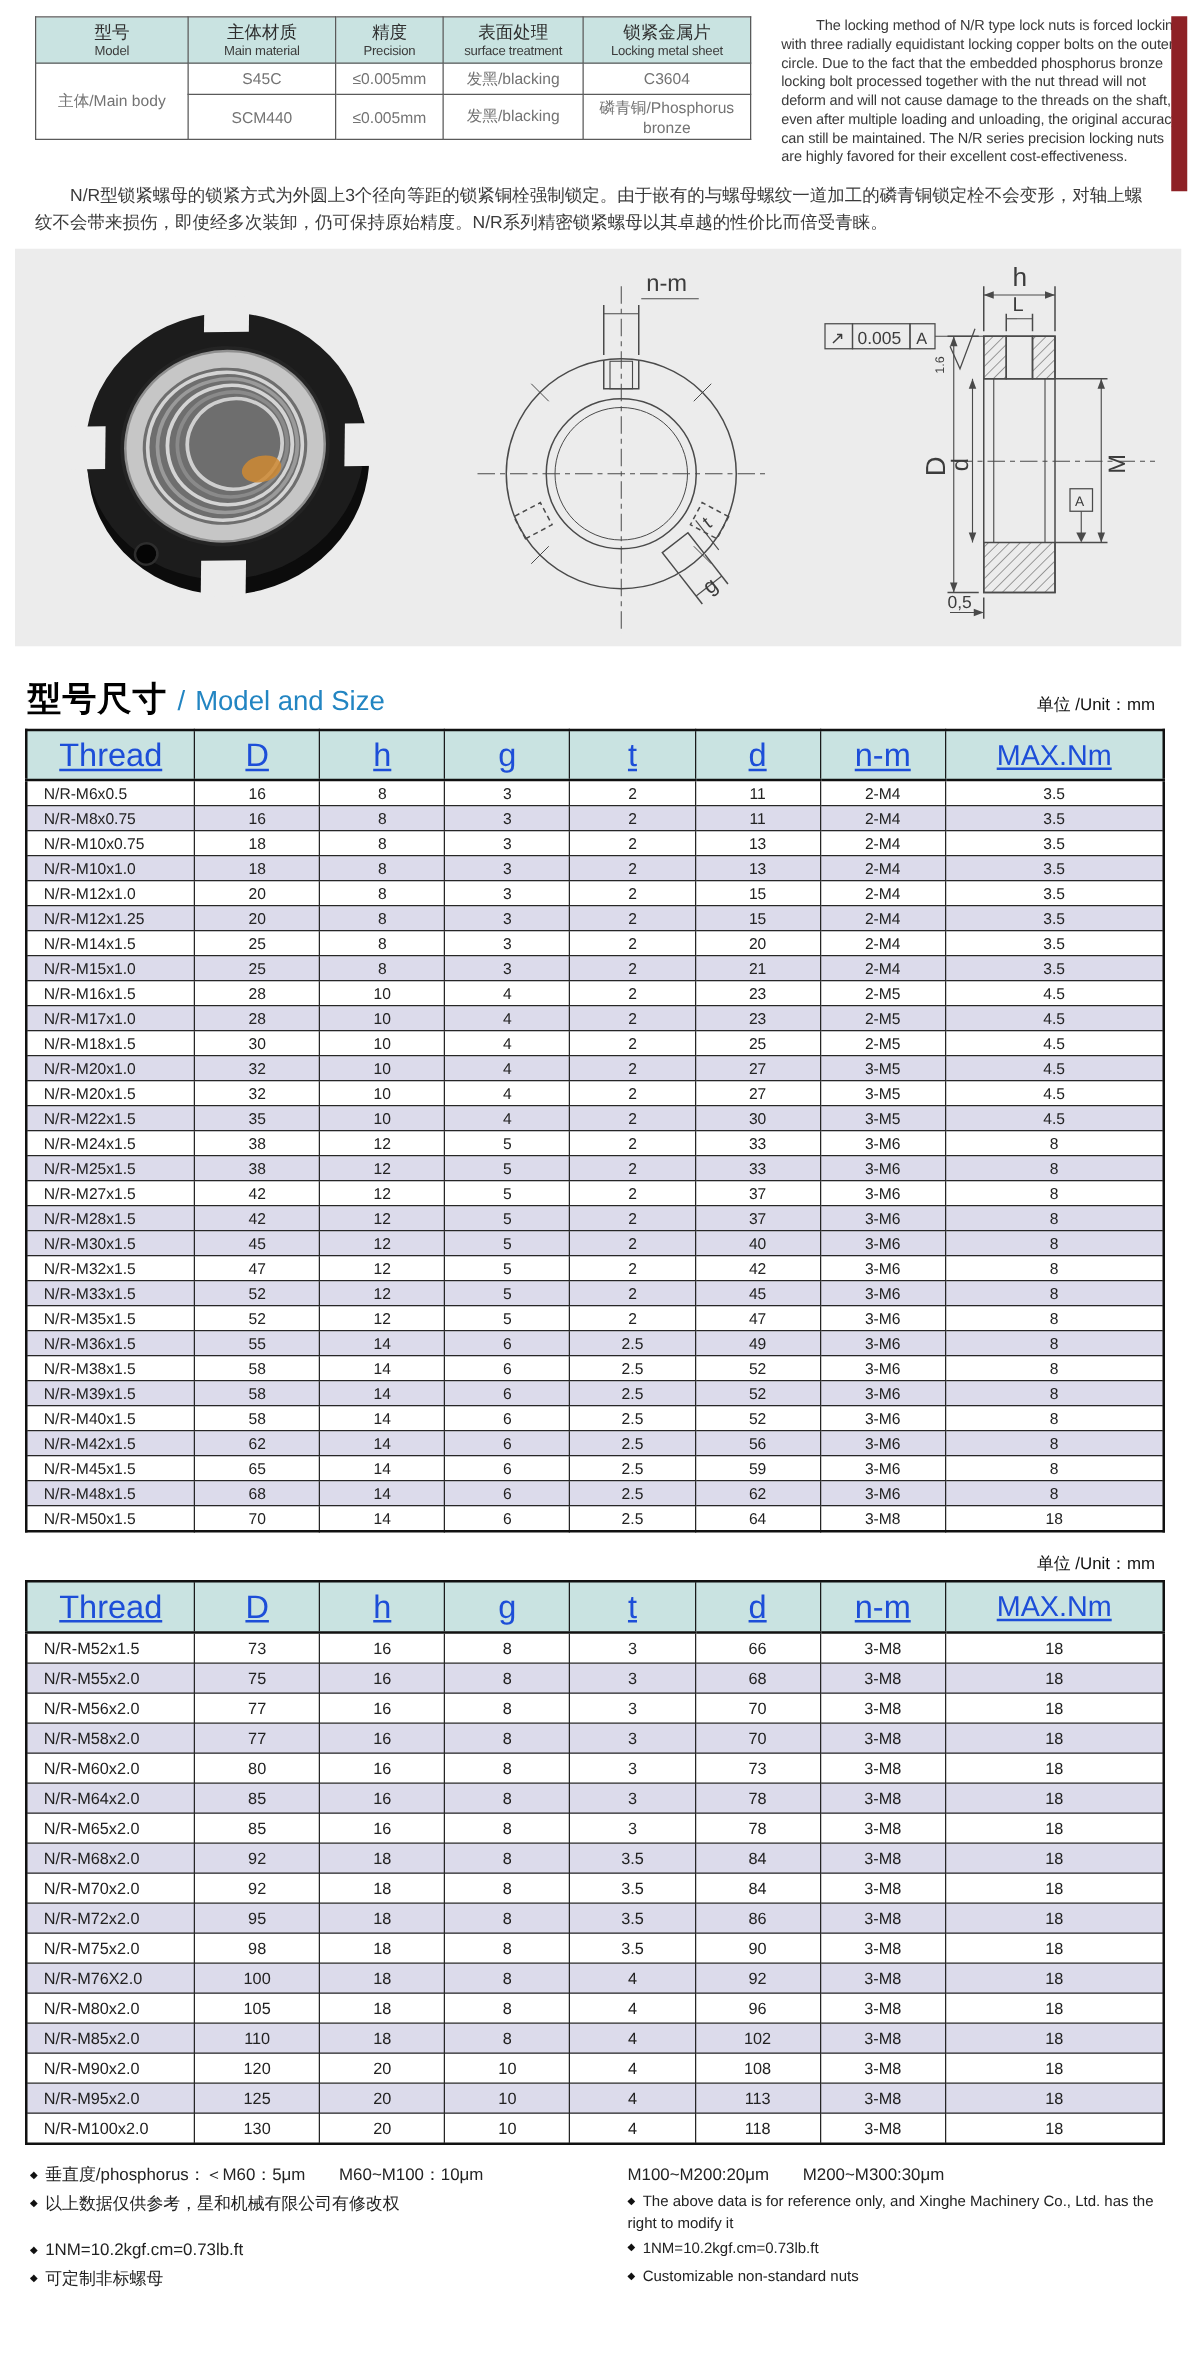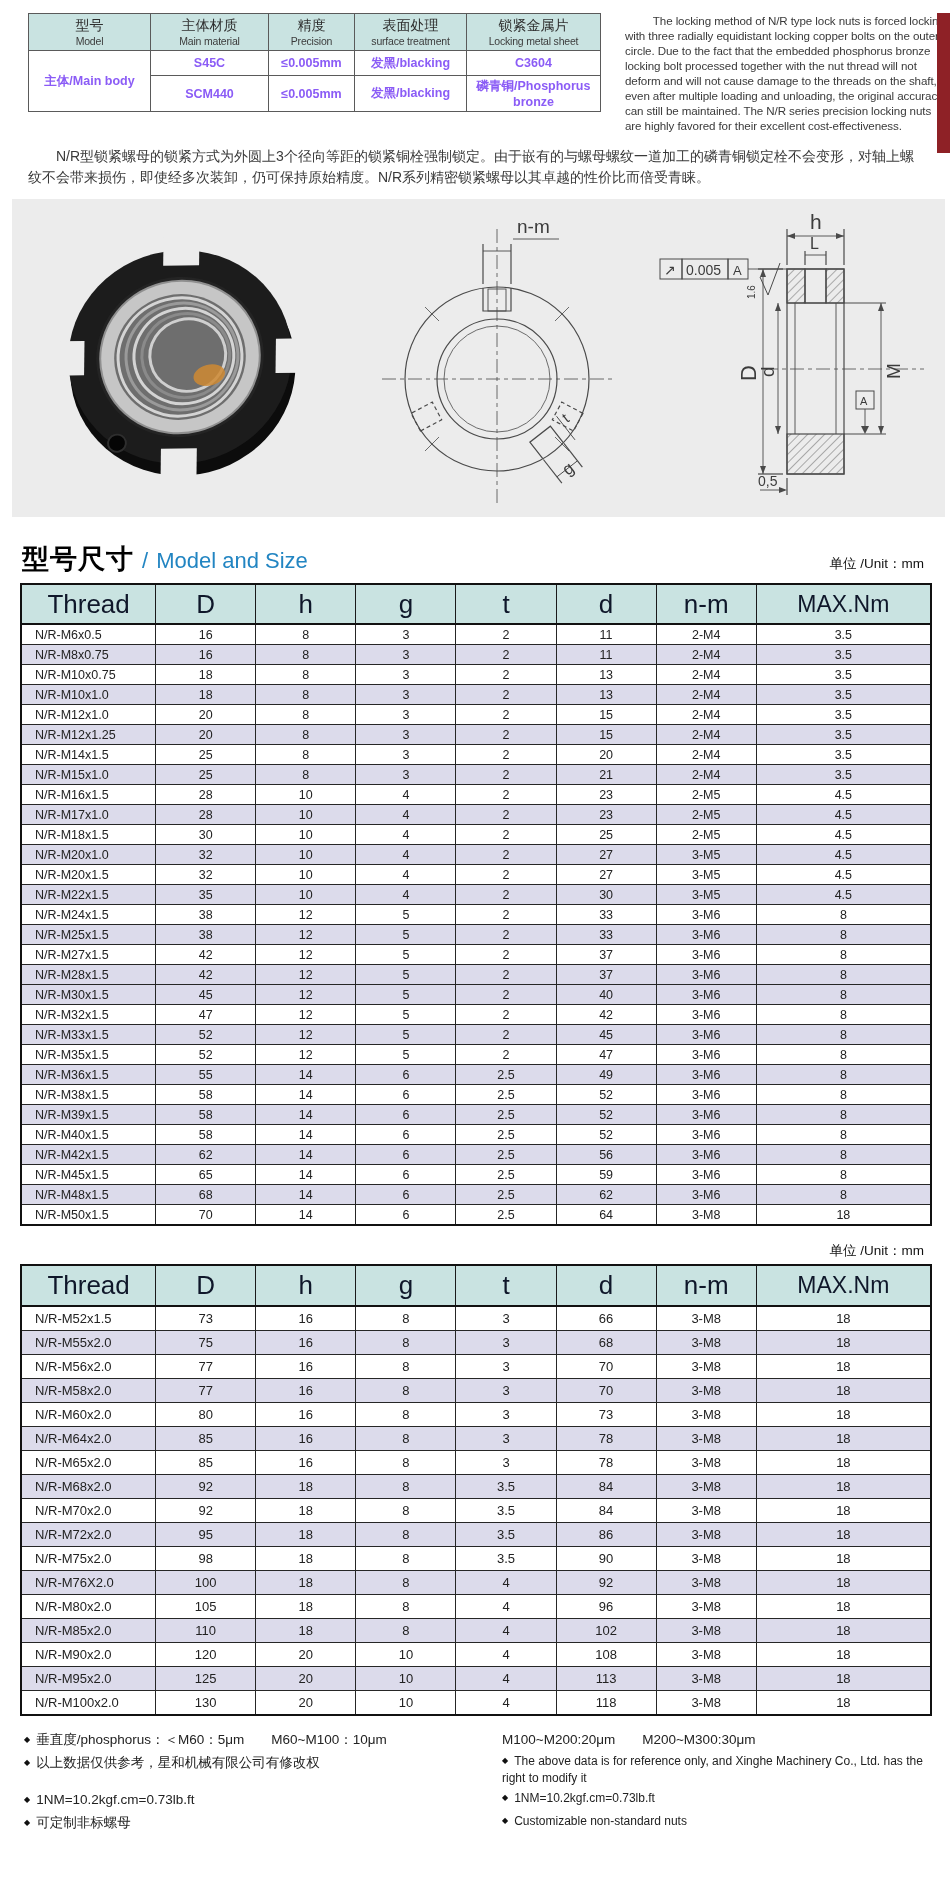--- a/index.html
+++ b/index.html
@@ -10,21 +10,21 @@
   body{margin:0;background:#fff;font-family:"Liberation Sans","DejaVu Sans",sans-serif;color:#333;}
   .page{width:950px;height:1899px;position:relative;background:#fff;overflow:hidden;}
 
   
   .top{display:flex;padding:13px 0 0 28px;position:relative;justify-content:space-between;}
   .spec-table{border-collapse:collapse;width:572px;table-layout:fixed;align-self:flex-start;}
   .spec-table th,.spec-table td{border:1px solid #5a5a5a;text-align:center;padding:2px;}
   .spec-table thead th{background:var(--header-teal);font-weight:normal;padding:3px 1px;}
   .hdr-zh{display:block;font-size:14px;color:#2e2e2e;}
   .hdr-en{display:block;font-size:10.5px;color:#3c3c3c;letter-spacing:-0.2px;}
-  .spec-table td{font-size:12.5px;height:25px;color:#8b5cf6;font-weight:bold;}
+  .spec-table td{font-size:12.5px;height:25px;color:#737373;}
   .intro-en{width:325px;margin-left:9px;font-size:11.6px;line-height:1.3;color:#3a3a3a;text-indent:2.4em;letter-spacing:-0.1px;}
   .red-bar{position:absolute;right:0;top:13px;width:13px;height:140px;background:var(--accent-red);}
 
   .intro-zh{margin:12px 26px 0 28px;font-size:14px;line-height:1.55;color:#3a3a3a;text-indent:2em;}
 
   
   .panel{margin:10px 0 0 12px;width:933px;height:318px;background:var(--panel);position:relative;}
   .panel svg{position:absolute;top:0;}
   .fig-photo{left:8px;top:4px;}
   .fig-front{left:330px;}
@@ -33,21 +33,21 @@
 
   
   .model-size{display:flex;align-items:baseline;margin:24px 26px 6px 22px;}
   .title-zh{font-size:27px;font-weight:600;color:#000000;letter-spacing:1px;}
   .title-en{font-size:22px;color:var(--title-blue);margin-left:8px;}
   .unit{margin-left:auto;font-size:13.5px;color:#111;}
   .unit-row{text-align:right;margin:16px 26px 4px 0;font-size:13.5px;color:#111;}
 
   
   .size-table{width:912px;margin-left:20px;border-collapse:collapse;text-align:center;border:2.5px solid #111;}
-  .size-table th{background:var(--header-teal);border:1px solid #1a1a1a;border-bottom:2px solid #111;font-weight:normal;font-size:26px;color:#0f172a;padding:5px 14px;line-height:1.1;}
+  .size-table th{background:var(--header-teal);border:1px solid #1a1a1a;border-bottom:2px solid #111;font-weight:normal;font-size:26px;color:#1d4ed8;padding:5px 14px;line-height:1.1;text-decoration:underline;}
   .size-table th:nth-child(8){font-size:23px;}
   .size-table td{border:1px solid #262626;font-size:12.5px;color:#222;padding:2.5px 2px;}
   .t2 td{padding:4px 2px;font-size:13px;}
   .size-table th:nth-child(1),.size-table td:nth-child(1){width:14.8%;}
   .size-table th:nth-child(n+2):nth-child(-n+7),.size-table td:nth-child(n+2):nth-child(-n+7){width:11%;}
   .size-table th:nth-child(8),.size-table td:nth-child(8){width:19.2%;}
   .size-table td.thread{text-align:left;padding-left:13px;}
   .size-table tr.alt{background:var(--row-alt);}
 
   

